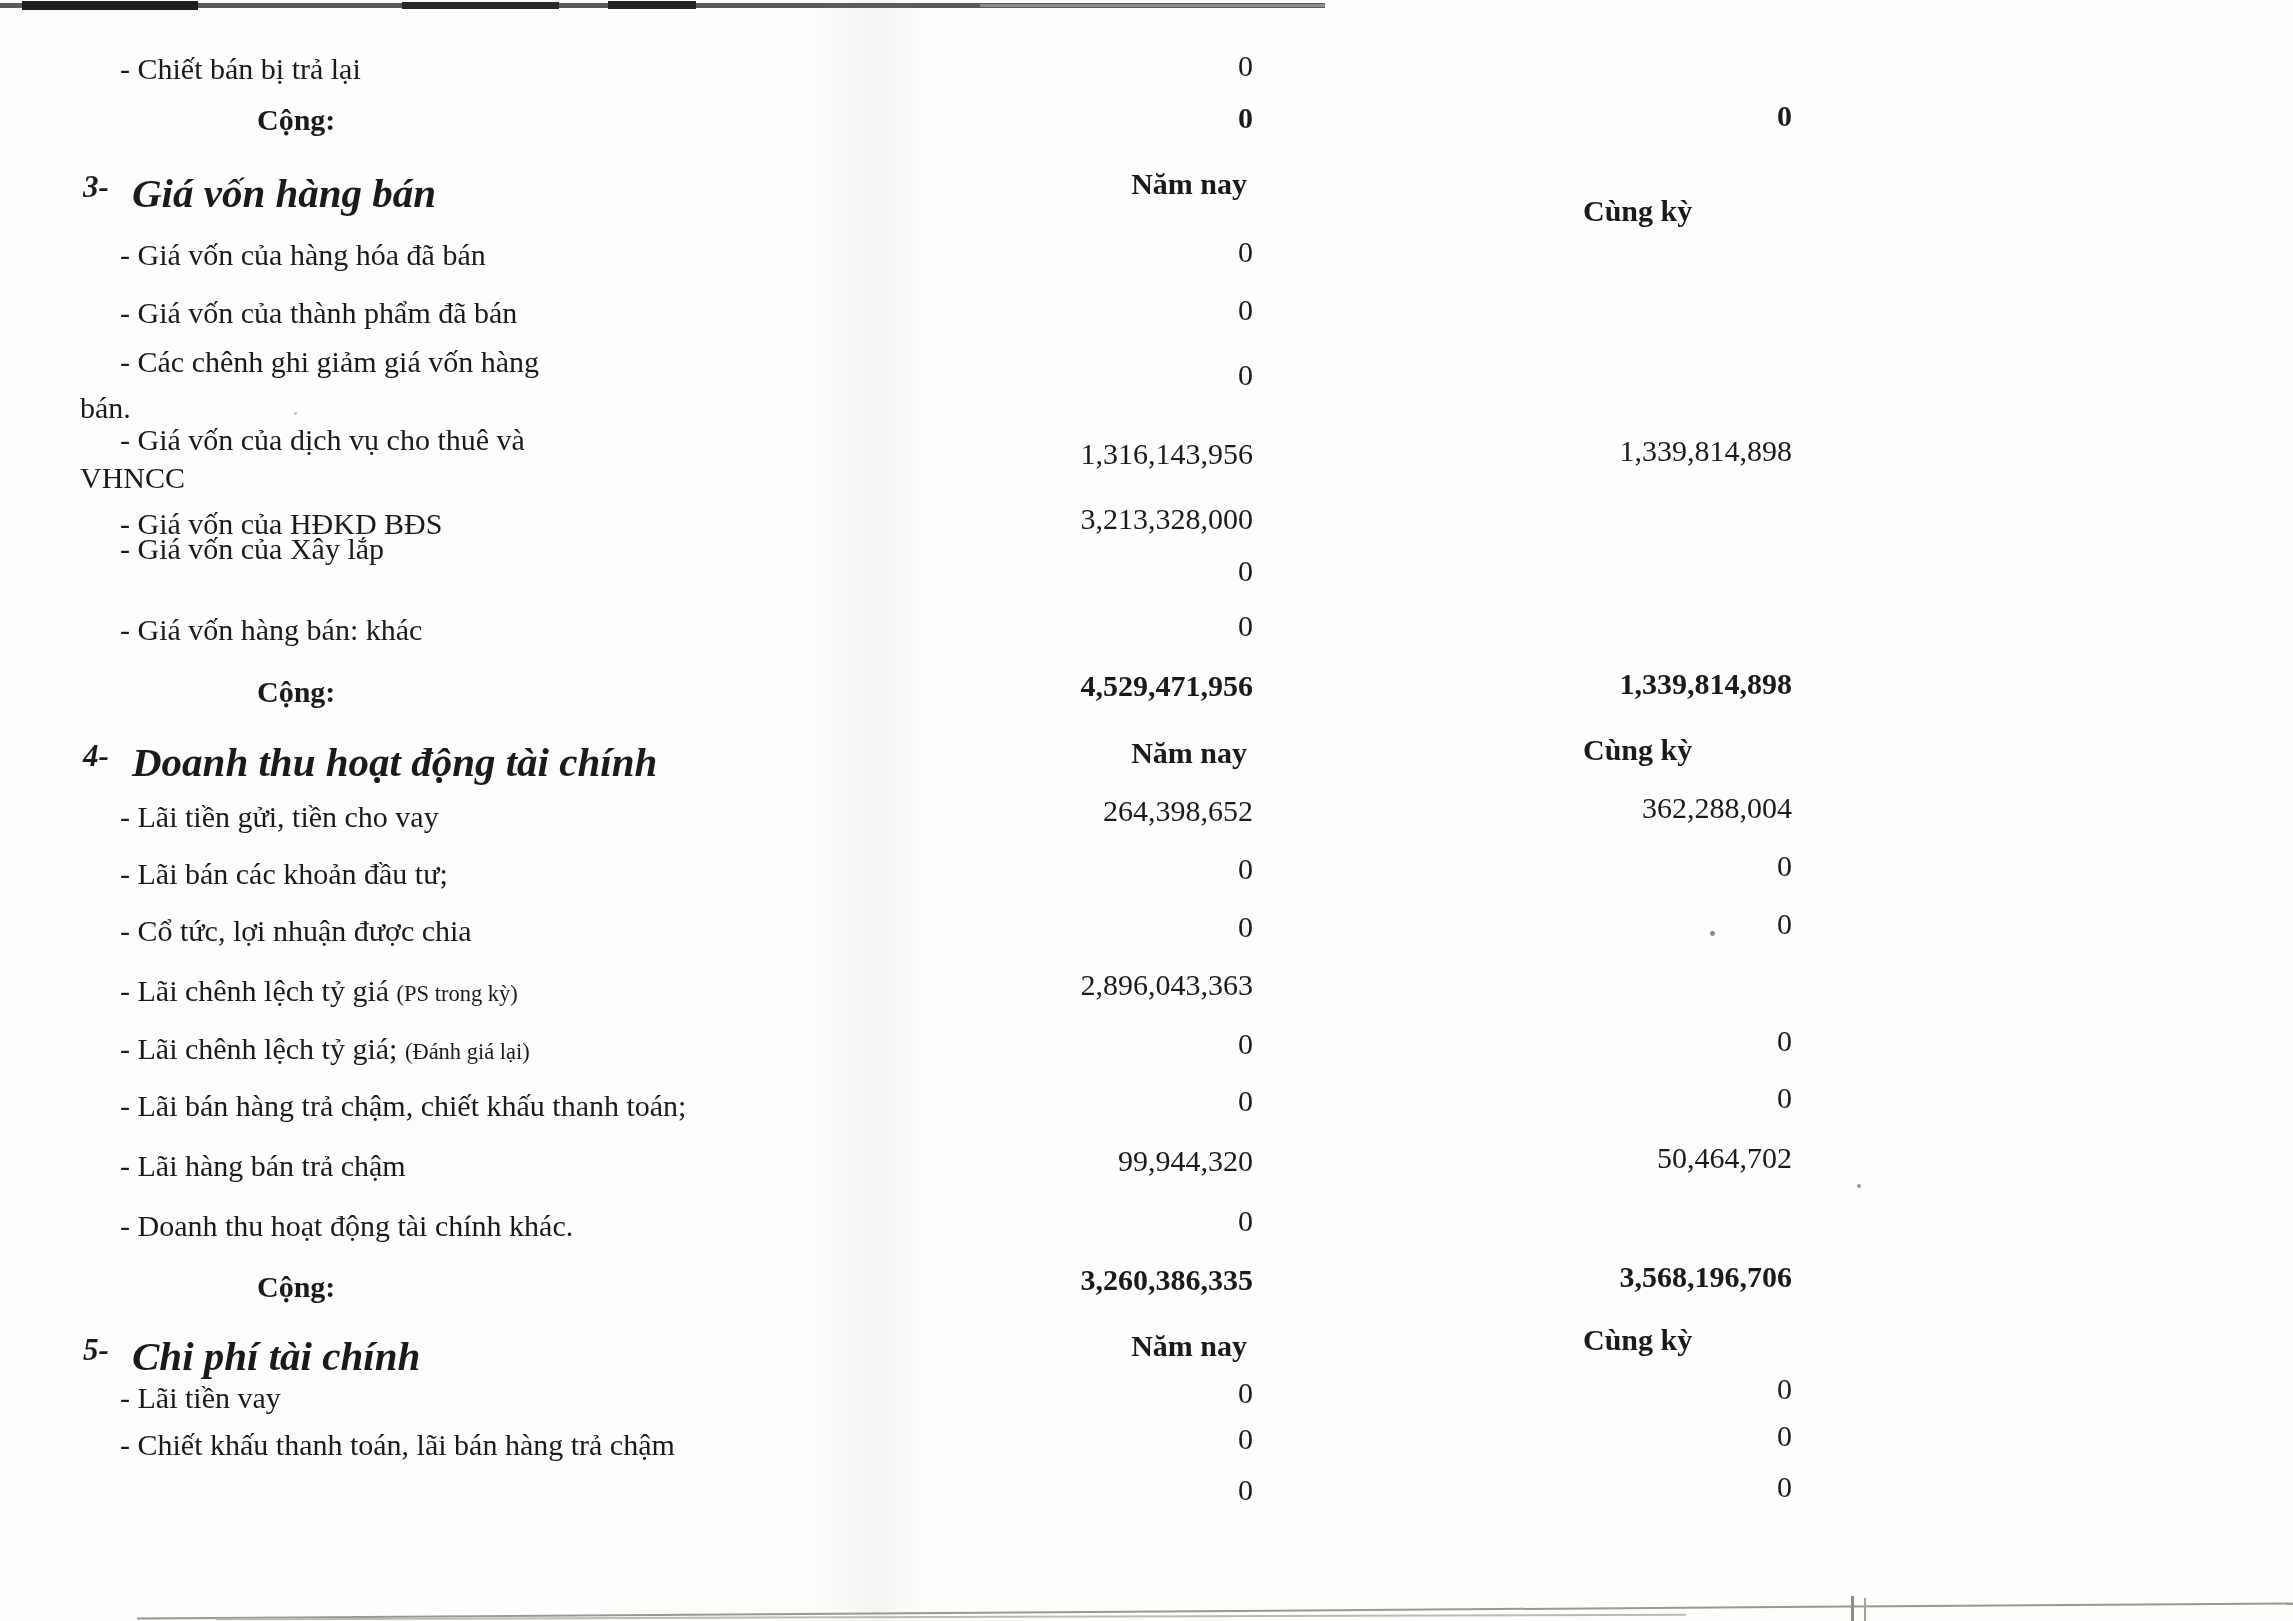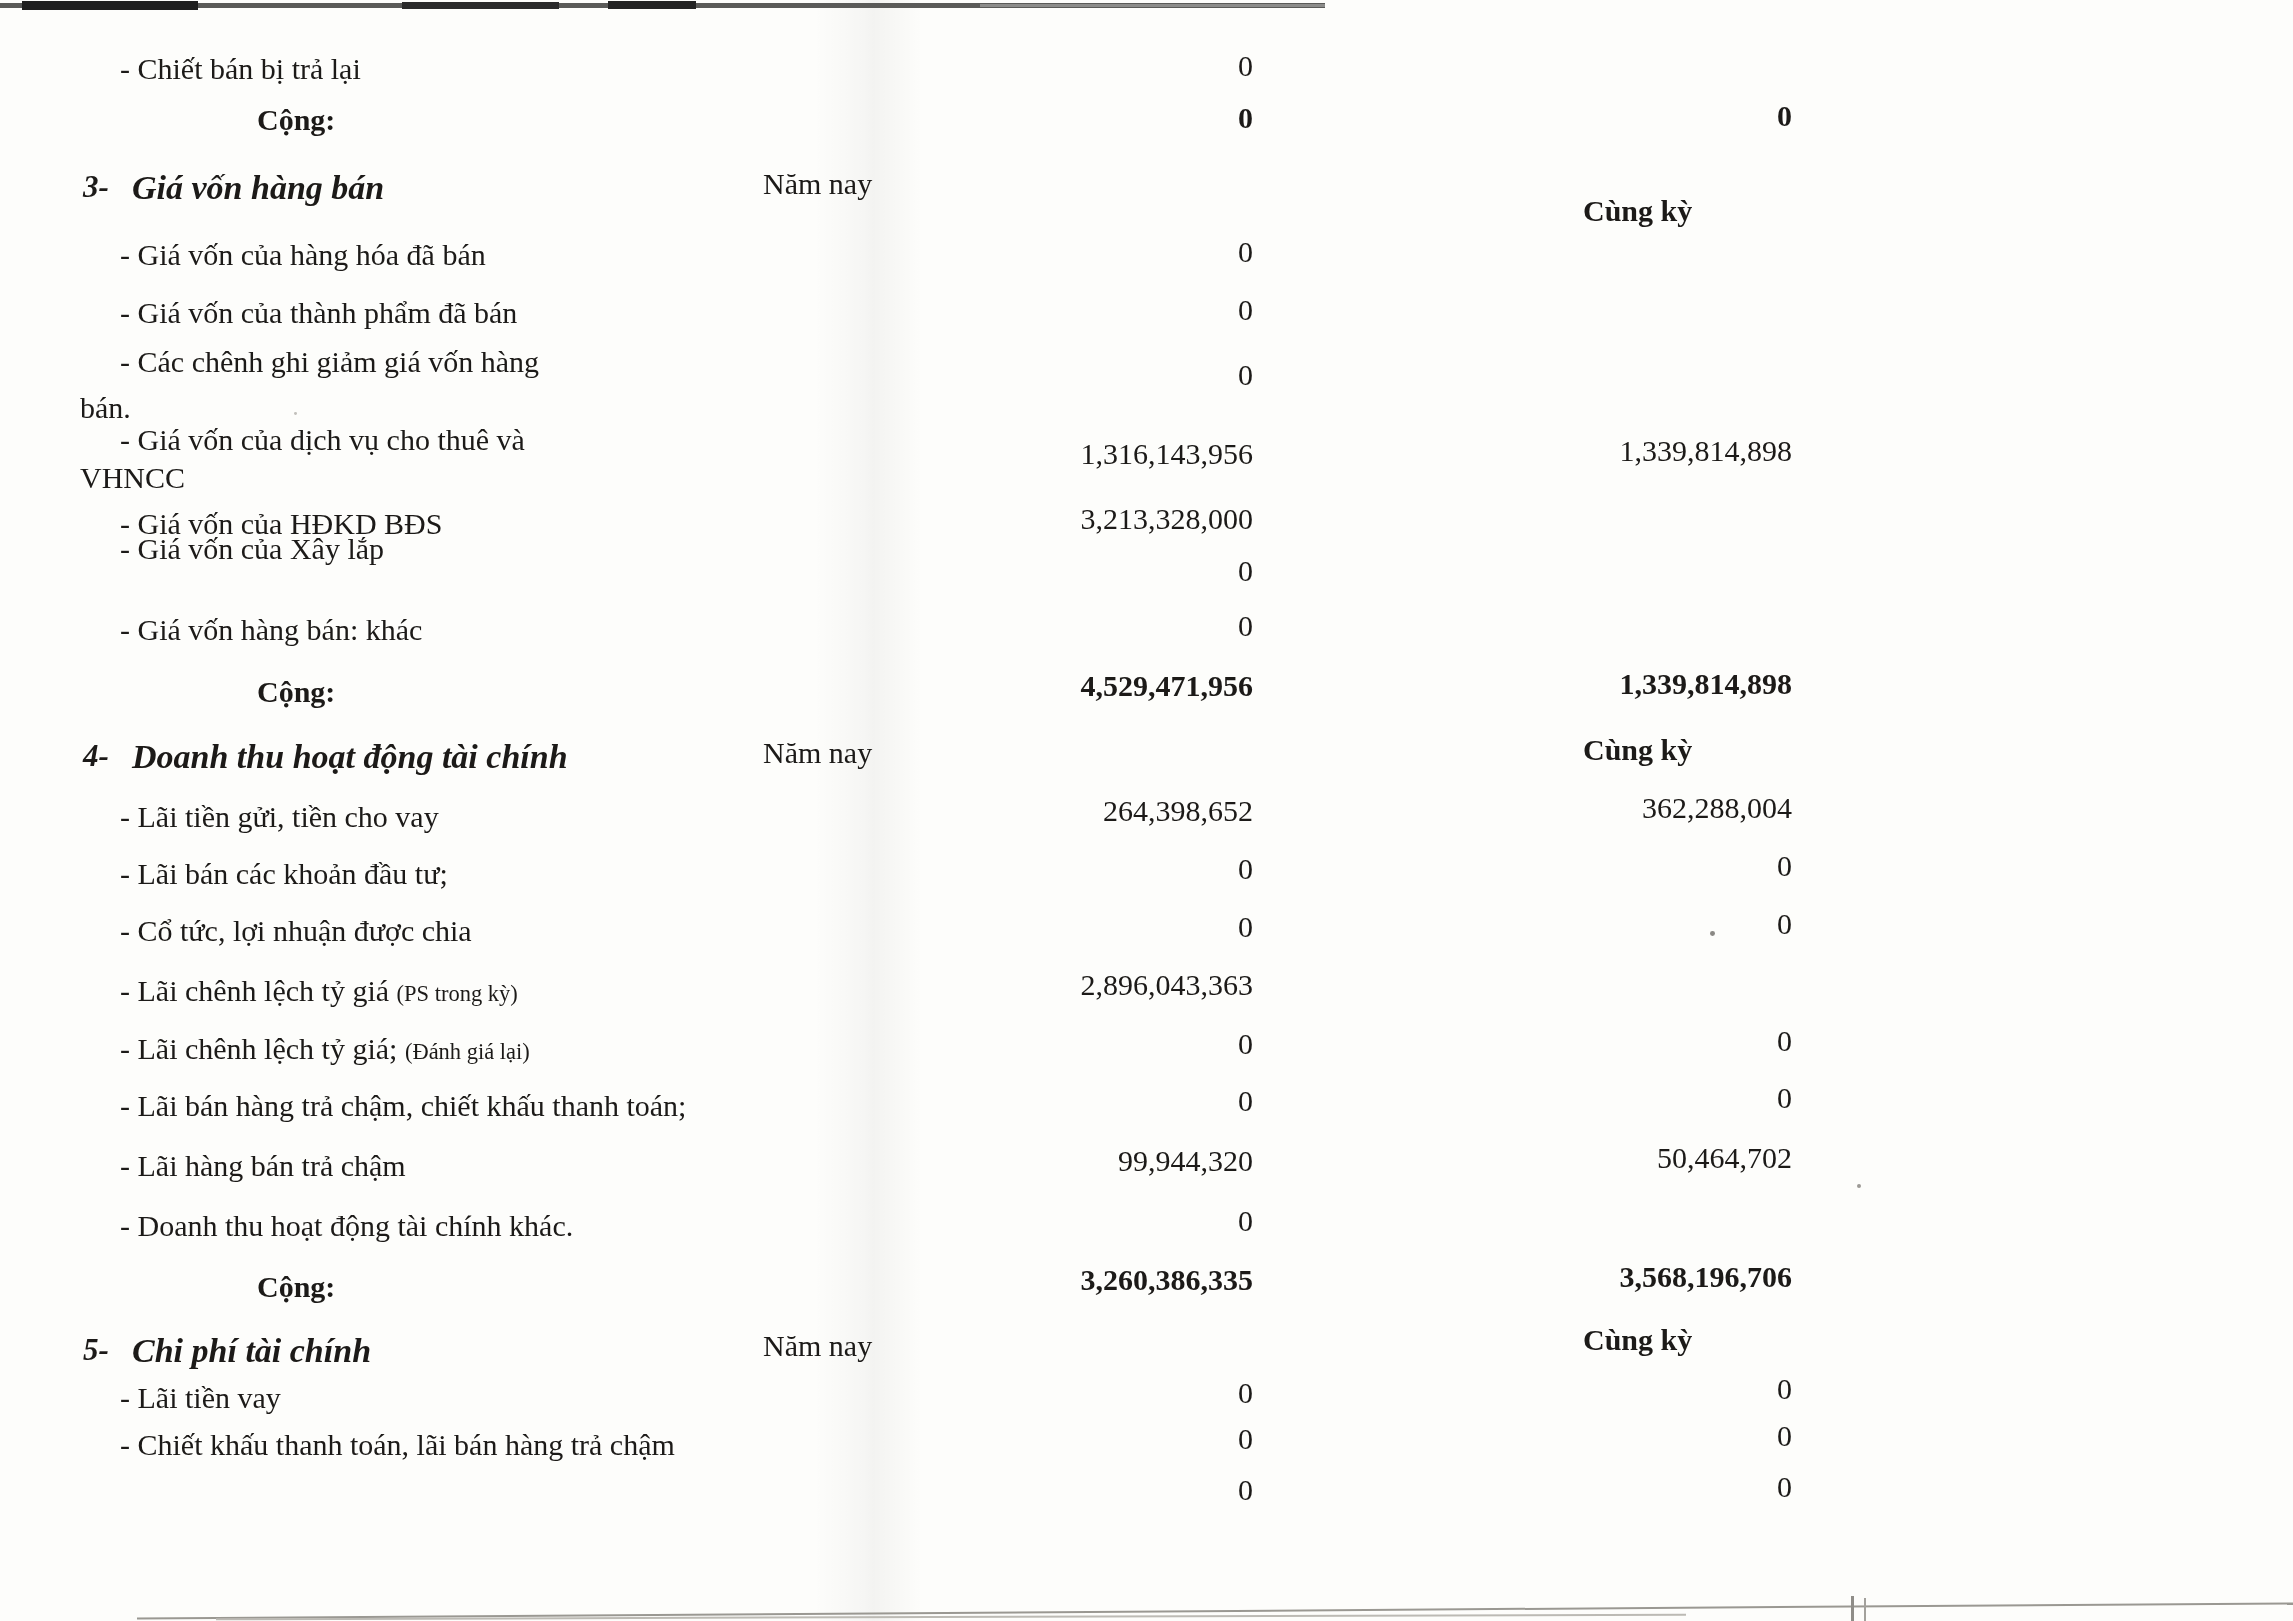--- a/index.html
+++ b/index.html
@@ -17,24 +17,24 @@
     position:absolute; top:0; height:1621px; width:108px; left:814px;
     background:linear-gradient(90deg, rgba(0,0,0,0) 0%, rgba(0,0,0,0.028) 45%, rgba(0,0,0,0.04) 55%, rgba(0,0,0,0) 100%);
   }
   
   .lbl   { position:absolute; left:120px; white-space:nowrap; }
   .lbl2  { position:absolute; left:80px; white-space:nowrap; }
   .cong  { position:absolute; left:257px; font-weight:bold; white-space:nowrap; }
   .v1    { position:absolute; left:763px;  width:490px; text-align:right; white-space:nowrap; }
   .v2    { position:absolute; left:1302px; width:490px; text-align:right; white-space:nowrap; }
   .b     { font-weight:bold; }
-  .h1    { position:absolute; left:763px; width:484px; text-align:left; font-weight:normal; white-space:nowrap; }
+  .h1    { position:absolute; left:763px; width:484px; text-align:right; font-weight:bold; white-space:nowrap; }
   .h2    { position:absolute; left:1583px; font-weight:bold; white-space:nowrap; }
   .secnum   { position:absolute; left:83px;  font-weight:bold; font-style:italic; font-size:31px; white-space:nowrap; }
-  .sectitle { position:absolute; left:132px; font-weight:bold; font-style:italic; font-size:34px; white-space:nowrap; }
+  .sectitle { position:absolute; left:132px; font-weight:bold; font-style:italic; font-size:41px; white-space:nowrap; }
   .small { font-size:22.5px; }
   
   .art { position:absolute; }
   .top-line  { left:0; top:2.9px; width:1325px; height:4.9px; background:#5a5a58; }
   .top-dark1 { left:21.6px;  top:1px; width:176px; height:8.8px; background:#1f1f1f; }
   .top-dark2 { left:402px; top:2px; width:157px; height:6.9px; background:#2a2a2a; }
   .top-dark3 { left:608px; top:1px; width:88px;  height:7.8px; background:#232323; }
   .top-fade  { left:980px; top:3.9px; width:345px; height:2.9px; background:#8c8c8a; }
   .bot-line1 { left:137px; top:1610px; width:2166px; height:2px; background:#9a9892; transform:rotate(-0.40deg); }
   .bot-line2 { left:216px; top:1616px; width:1470px; height:2px; background:#bcbab4; transform:rotate(-0.18deg); }

